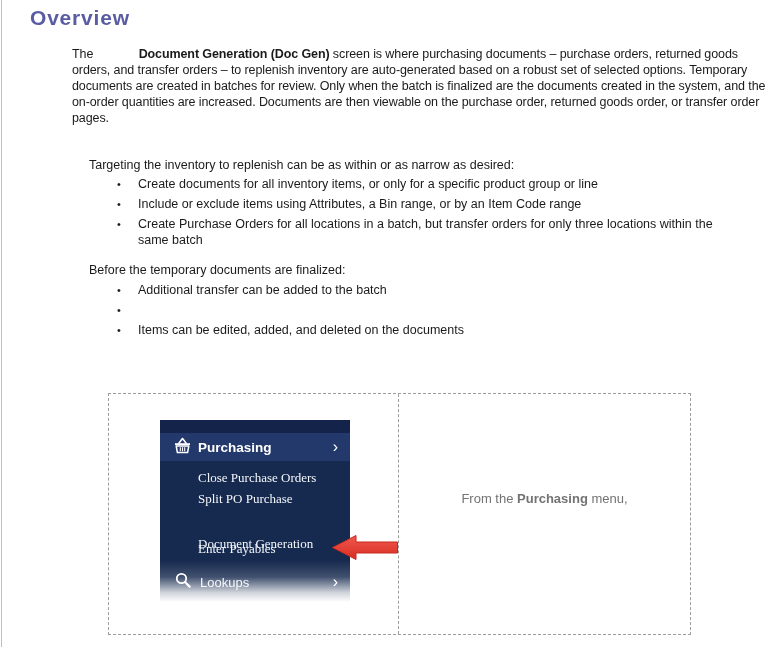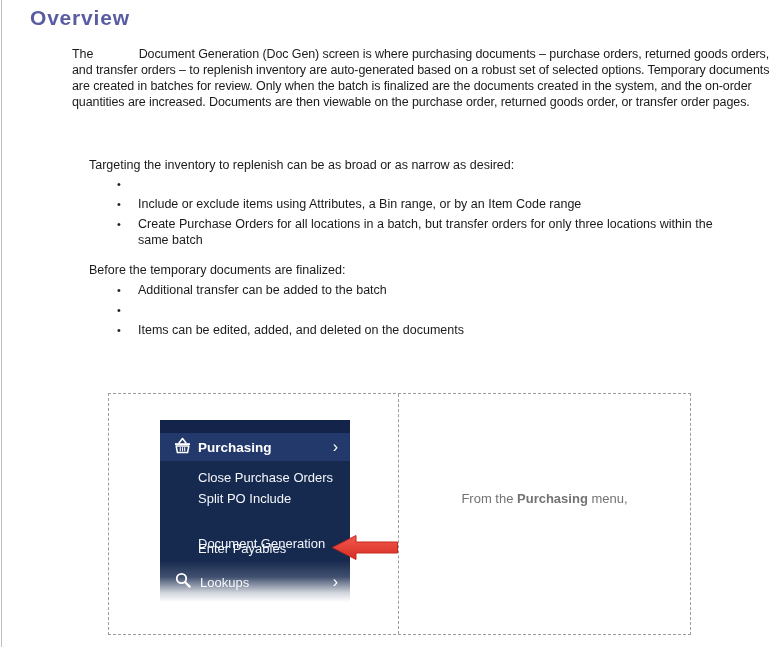--- a/index.html
+++ b/index.html
@@ -7,21 +7,21 @@
               font-family:"Liberation Sans", sans-serif; color:#1a1a1a; }
   #page { position:relative; width:721px; height:647px; background:#fff; }
 
   .page-edge { position:absolute; left:1px; top:0; width:1px; height:647px; background:#bfbfbf; }
 
   .title { position:absolute; left:30px; top:6px; font-size:21px; font-weight:bold;
            color:#5a5ca3; letter-spacing:0.8px; }
 
   .para { position:absolute; left:72px; top:46px; width:702px;
           font-size:12.5px; line-height:16px; letter-spacing:-0.1px; }
-  .para b { font-weight:normal;padding-left:42px; }
+  .para b { font-weight:bold;padding-left:42px; }
 
   .lead { position:absolute; left:89px; font-size:12.5px; line-height:16px; }
   #lead-targeting { top:157px; }
   #lead-before    { top:262px; }
 
   ul.blist { position:absolute; left:117px; list-style:none; width:614px; }
   #list-targeting { top:176px; }
   #list-before    { top:282px; }
   ul.blist li { display:flex; margin-bottom:4px; font-size:12.5px; line-height:16px; }
   ul.blist .dot { width:21px; flex:0 0 21px; font-size:11px; line-height:16px; }
@@ -34,21 +34,21 @@
 
   
   .menu { position:absolute; left:160px; top:420px; width:190px; height:182px; }
   .menu-strip  { position:absolute; left:0; top:0; width:100%; height:13px; background:#13234a; }
   .menu-header { position:absolute; left:0; top:13px; width:100%; height:28px; background:#24396b;
                  display:flex; align-items:center; padding:0 12px 0 13px; }
   .menu-header .mh-label { margin-left:6px; color:#ffffff; font-size:13.5px; font-weight:bold; flex:1; }
   .menu-body   { position:absolute; left:0; top:41px; width:100%; height:141px; background:#16294e; }
   .chev { color:#fff; font-size:16px; line-height:1; font-weight:normal; }
   .menu-item { position:absolute; left:38px; color:#f4f7fc; font-size:13px; line-height:15px;
-               white-space:nowrap; cursor:default; }
+               white-space:nowrap; cursor:default;font-family:Liberation Serif, serif; }
   #mi-0 { top:50px; } #mi-1 { top:71px; } #mi-2 { top:93px;margin-top:28px; } #mi-3 { top:116px; }
   .menu-footer { position:absolute; left:0; top:150px; width:100%; height:24px;
                  display:flex; align-items:center; padding:0 12px 0 15px; }
   .menu-footer .mf-label { margin-left:9px; color:#eef2f8; font-size:13px; flex:1; }
   .menu-fade { position:absolute; left:0; bottom:0; width:100%; height:42px; pointer-events:none;
                background:linear-gradient(to bottom, rgba(255,255,255,0) 0%,
                  rgba(255,255,255,0.18) 40%, rgba(255,255,255,0.8) 78%, #ffffff 100%); }
 
   .arrow { position:absolute; left:331px; top:534px; width:68px; height:27px; }
 
@@ -59,25 +59,26 @@
 </head>
 <body>
 
 <div id="page">
   <div class="page-edge"></div>
 
   <h1 class="title">Overview</h1>
 
   <p class="para"><span>The </span><b>Document Generation (Doc Gen)</b><span> screen is where purchasing documents – purchase orders, returned goods orders, and transfer orders – to replenish inventory are auto-generated based on a robust set of selected options. Temporary documents are created in batches for review. Only when the batch is finalized are the documents created in the system, and the on-order quantities are increased. Documents are then viewable on the purchase order, returned goods order, or transfer order pages.</span></p>
 
-  <div class="lead" id="lead-targeting">Targeting the inventory to replenish can be as broad or as narrow as desired:</div>
+  <div class="lead" id="lead-targeting">Targeting the inventory to replenish can be as within or as narrow as desired:</div>
 
   <ul class="blist" id="list-targeting">
     <li>
       <span class="dot">•</span>
+      <span class="li-text">Create documents for all inventory items, or only for a specific product group or line</span>
     </li>
     <li>
       <span class="dot">•</span>
       <span class="li-text">Include or exclude items using Attributes, a Bin range, or by an Item Code range</span>
     </li>
     <li>
       <span class="dot">•</span>
       <span class="li-text">Create Purchase Orders for all locations in a batch, but transfer orders for only three locations within the same batch</span>
     </li>
   </ul>
@@ -113,21 +114,21 @@
           <path d="M2 6.2 H17 V8 H2 Z" fill="#fff"></path>
           <path d="M3.2 9 H15.8 L14.6 15.5 H4.4 Z" fill="none" stroke="#fff" stroke-width="1.5" stroke-linejoin="round"></path>
           <path d="M7.3 10.2 V14.3 M9.5 10.2 V14.3 M11.7 10.2 V14.3" stroke="#fff" stroke-width="1.1"></path>
         </svg>
       </span>
       <span class="mh-label">Purchasing</span>
       <span class="chev">›</span>
     </div>
 
     <div class="menu-item" id="mi-0">Close Purchase Orders</div>
-    <div class="menu-item" id="mi-1">Split PO Include</div>
+    <div class="menu-item" id="mi-1">Split PO Purchase</div>
     <div class="menu-item" id="mi-2">Enter Payables</div>
     <div class="menu-item" id="mi-3">Document Generation</div>
 
     <div class="menu-footer">
       <span>
         <svg width="16" height="16" viewBox="0 0 16 16" fill="none">
           <circle cx="6.5" cy="6.5" r="4.7" stroke="#fff" stroke-width="1.8"></circle>
           <path d="M10.2 10.2 L14.6 14.6" stroke="#fff" stroke-width="2.2" stroke-linecap="round"></path>
         </svg>
       </span>

